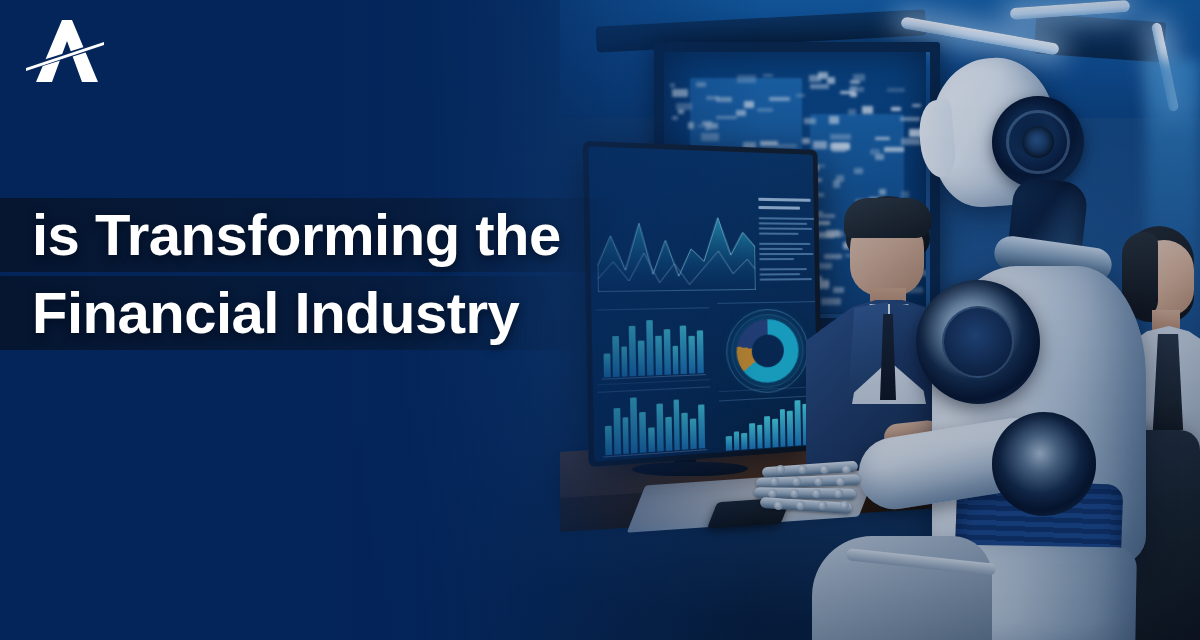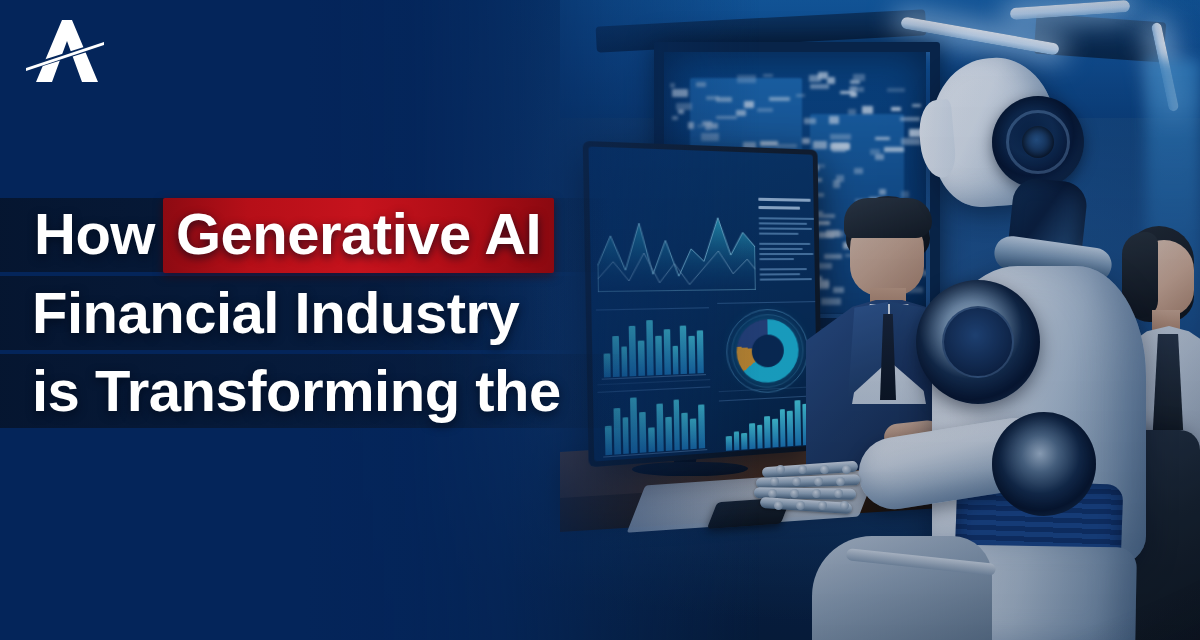--- a/index.html
+++ b/index.html
@@ -783,32 +783,26 @@
       </g>
       <g>
         <path d="M2 52 L84 26 L84 32 L2 58 Z" fill="#05275c"></path>
         <path d="M4 54 L82 28 L82 31 L4 57 Z" fill="#ffffff"></path>
       </g>
     </svg>
   </div>
 
   <div class="headline">
 
-    <div class="hl-row r1">
-      <div class="hl-backdrop b1"></div>
-      <div class="hl-text">
-        <span>How</span><span class="chip">Generative AI</span>
-      </div>
+
+    <div class="hl-row r2">
+      <div class="hl-backdrop b2"></div>
+      <div class="hl-text">is Transforming the</div>
     </div>
 
     <div class="hl-row r3">
       <div class="hl-backdrop b3"></div>
       <div class="hl-text">Financial Industry</div>
     </div>
 
-    <div class="hl-row r2">
-      <div class="hl-backdrop b2"></div>
-      <div class="hl-text">is Transforming the</div>
-    </div>
-
   </div>
 
 </div>
 
 </body></html>

